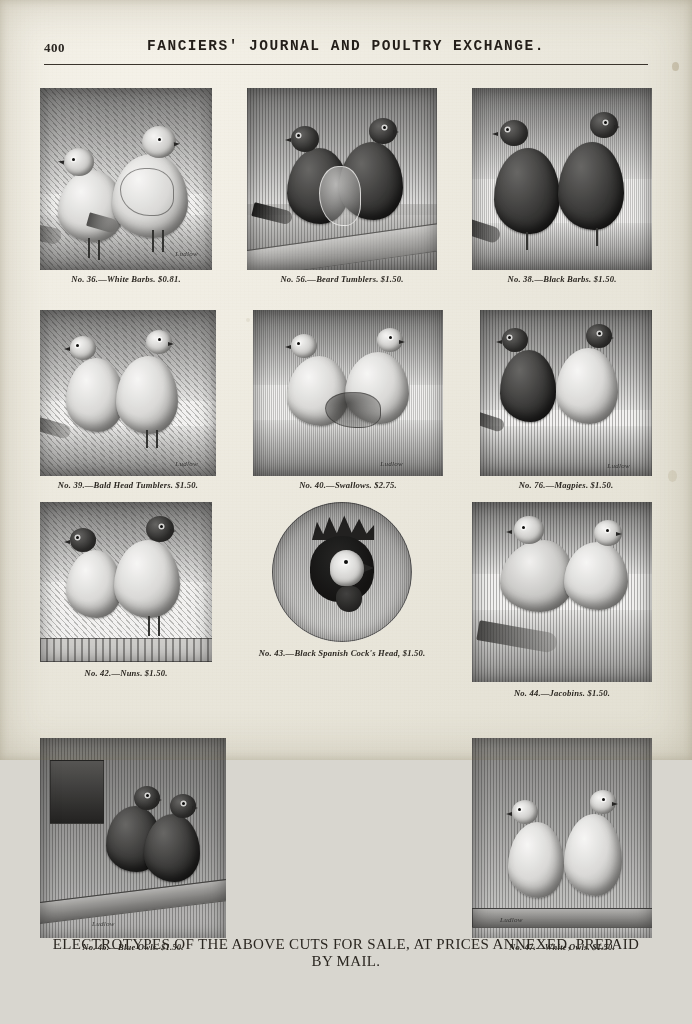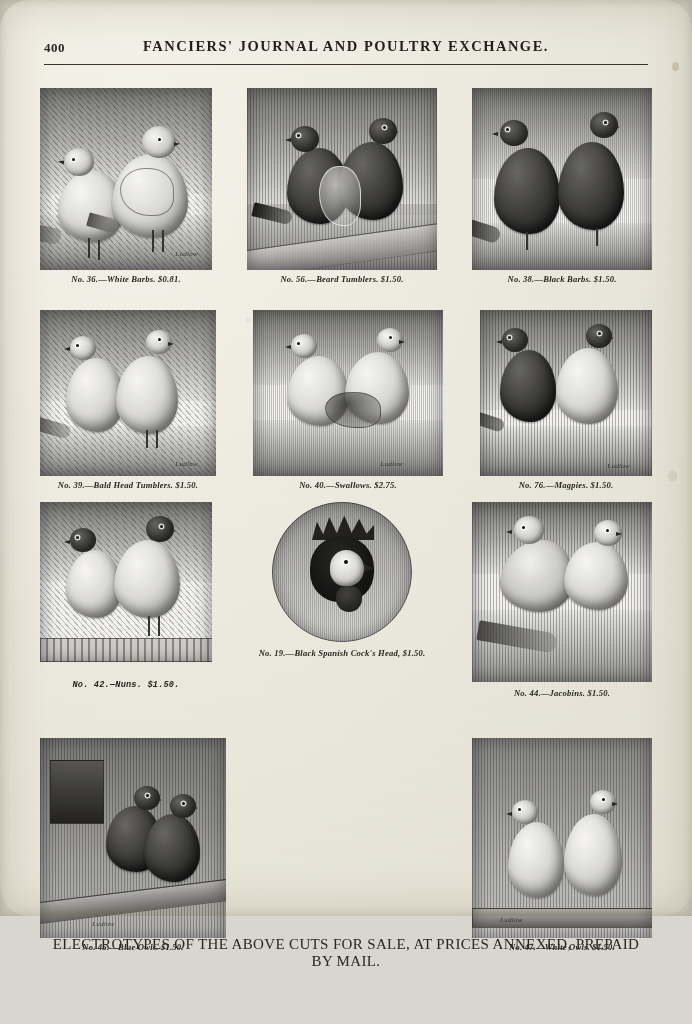--- a/index.html
+++ b/index.html
@@ -9,25 +9,24 @@
   }
   body {
     width: 692px;
     height: 1024px;
     overflow: hidden;
     font-family: "Liberation Serif", serif;
   }
   .page {
     position: relative;
     width: 692px;
-    height: 916px;
+    height: 760px;
     background: #efece2;
     background-image:
       radial-gradient(ellipse at 20% 15%, #f5f2e9 0%, #eae7dc 55%, #e2dfd2 100%);
-    border-radius: 29px;
   }
   
   .grain {
     position: absolute;
     inset: 0;
     pointer-events: none;
     opacity: .35;
     background-image:
       repeating-linear-gradient(0deg, rgba(160,150,120,.05) 0 1px, rgba(255,255,255,0) 1px 3px),
       repeating-linear-gradient(90deg, rgba(160,150,120,.04) 0 1px, rgba(255,255,255,0) 1px 4px);
@@ -59,21 +58,21 @@
   .masthead {
     position: absolute;
     left: 0;
     right: 0;
     top: 0;
     text-align: center;
     font-size: 14.5px;
     font-weight: bold;
     letter-spacing: 1.5px;
     color: #241f1a;
-    font-family: Liberation Serif, serif;
+    font-family: Liberation Mono, monospace;
   }
   .rule {
     position: absolute;
     left: 44px;
     top: 64px;
     width: 604px;
     height: 0;
     border-top: 1.4px solid #3a342c;
   }
 
@@ -449,37 +448,37 @@
             <div class="body" style="width:66px;height:78px;left:0;top:24px;"></div>
             <div class="head dark" style="width:28px;height:26px;left:32px;top:0;"></div>
             <div class="eye" style="left:46px;top:9px;"></div>
             <div class="beak" style="left:56px;top:13px;transform:scaleX(-1);"></div>
             <div class="leg" style="height:20px;left:34px;top:100px;"></div>
             <div class="leg" style="height:20px;left:44px;top:100px;"></div>
           </div>
           <div class="plinth" style="left:0;bottom:0;width:172px;height:22px;background:repeating-linear-gradient(90deg,#cfc9b9 0 5px,#8d8678 5px 7px);"></div>
           <div class="vignette"></div>
         </div>
-        <div class="caption" style="margin-top:18px;font-family:Liberation Mono, monospace;">No. 42.—Nuns.  $1.50.</div>
+        <div class="caption" style="margin-top:6px;">No. 42.—Nuns.  $1.50.</div>
       </div>
 
       <div class="fig" style="align-self:flex-start;">
         <div class="plate circle" style="width:140px;height:140px;margin:0 auto;">
           <div class="hatch fine"></div>
           <div class="sky-top" style="height:100%;background:linear-gradient(180deg,rgba(35,31,25,.35),rgba(35,31,25,.1));"></div>
           <div class="comb" style="left:40px;top:12px;width:62px;height:26px;"></div>
           <div class="dog-head" style="left:38px;top:34px;width:64px;height:66px;background:radial-gradient(ellipse at 45% 35%,#2f2a23 0%,#1b1813 70%);border-radius:48% 48% 45% 45%;"></div>
           <div class="head" style="left:58px;top:48px;width:34px;height:36px;background:radial-gradient(circle at 40% 35%,#f4f1e8,#cfcabb 60%,#9a9486);border-radius:50% 55% 50% 45%;"></div>
           <div class="eye" style="left:72px;top:58px;width:4px;height:4px;"></div>
           <div class="beak" style="left:92px;top:62px;border-right-width:10px;border-top-width:4px;border-bottom-width:4px;transform:scaleX(-1);"></div>
           <div class="wattle" style="left:64px;top:84px;width:26px;height:26px;"></div>
           <div class="border-thin" style="border-radius:50%;"></div>
           <div class="vignette" style="border-radius:50%;"></div>
         </div>
-        <div class="caption" style="margin-top:6px;">No. 19.—Black Spanish Cock's Head,  $1.50.</div>
+        <div class="caption" style="margin-top:6px;">No. 43.—Black Spanish Cock's Head,  $1.50.</div>
       </div>
 
       <div class="fig" style="align-self:flex-start;">
         <div class="plate" style="width:180px;height:180px;">
           <div class="hatch"></div>
           <div class="sky-top" style="height:40%;"></div>
           <div class="ground" style="height:40%;background:linear-gradient(0deg,rgba(40,36,28,.45),rgba(40,36,28,.05));"></div>
           <div class="bird" style="left:28px;top:14px;">
             <div class="body" style="width:74px;height:72px;left:0;top:24px;background:radial-gradient(ellipse at 40% 30%,#efebe0,#c9c4b5 50%,#7f7a6c);border-radius:60% 40% 45% 55%/60% 55% 45% 40%;"></div>
             <div class="head" style="width:30px;height:28px;left:14px;top:0;"></div>

